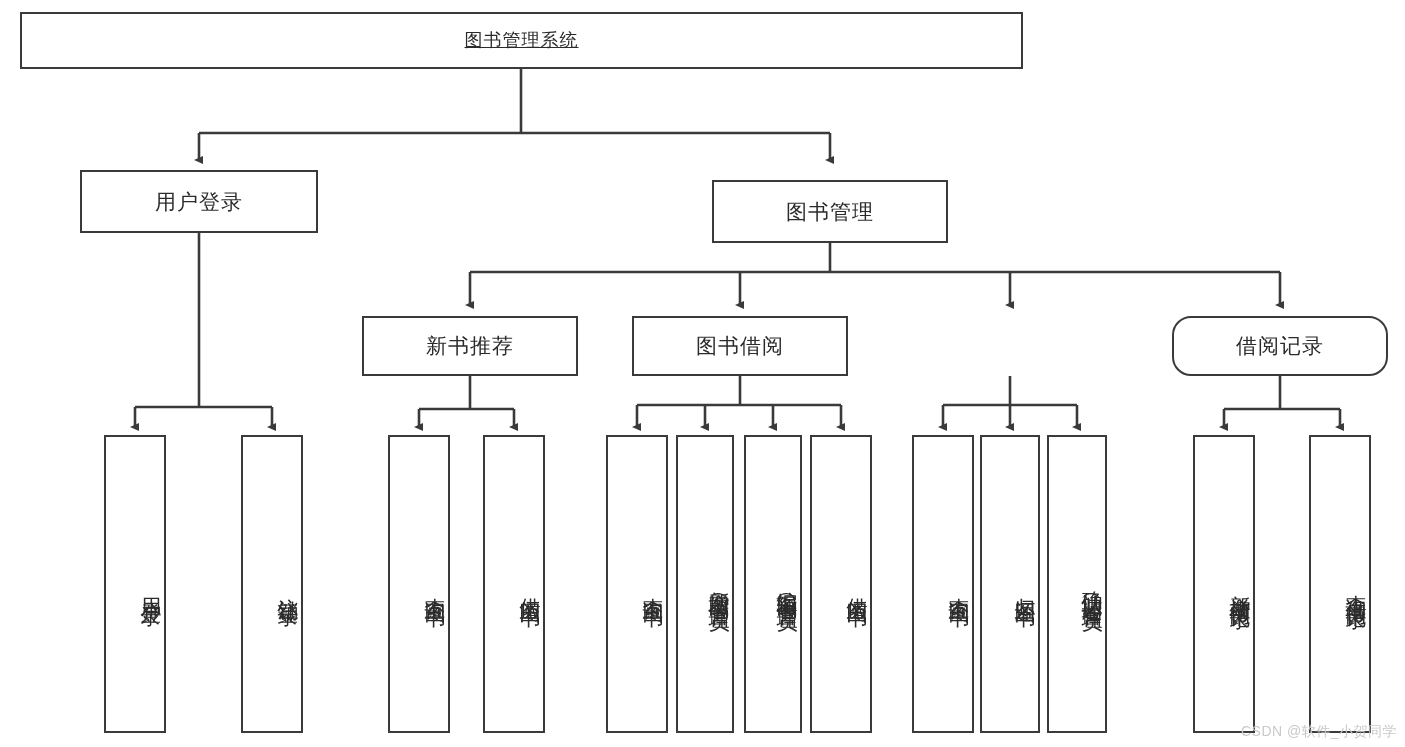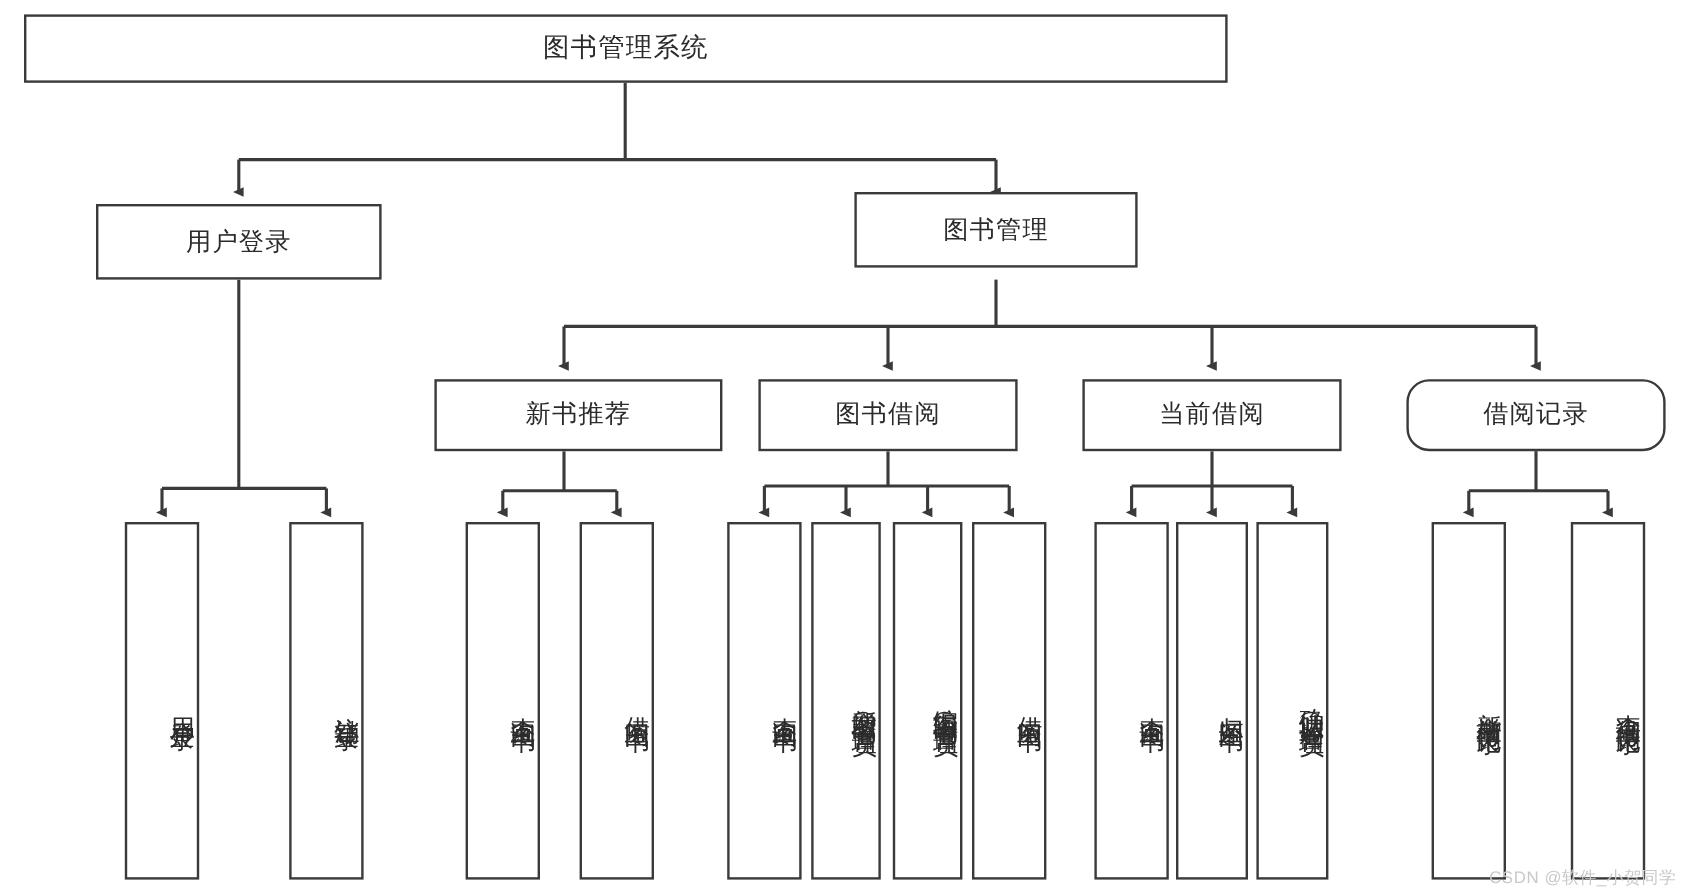--- a/index.html
+++ b/index.html
@@ -44,21 +44,22 @@
     writing-mode: vertical-rl;
     text-orientation: upright;
     font-size: 21px;
     line-height: 1.25;
     letter-spacing: 3px;
     padding-top: 6px;
     align-items: flex-start;
     justify-content: center;
   }
   .node.root {
-    font-size: 22px;
+    font-size: 18px;
+    text-decoration: underline;
   }
   .watermark {
     position: absolute;
     right: 8px;
     bottom: 6px;
     font-size: 14px;
     color: #c9c9c9;
     letter-spacing: 0.5px;
     white-space: nowrap;
     pointer-events: none;
@@ -116,27 +117,26 @@
       <path d="M1224,409 L1340,409"></path>
       <path d="M1224,409 L1224,427" marker-end="url(#arrow)"></path>
       <path d="M1340,409 L1340,427" marker-end="url(#arrow)"></path>
     </g>
   </svg>
 
   <div class="node horiz root" style="left:20px; top:12px; width:1003px; height:57px;">图书管理系统</div>
 
   <div class="node horiz" style="left:80px; top:170px; width:238px; height:63px;">用户登录</div>
 
-  <div class="node horiz" style="left:712px; top:160px; width:236px; height:63px;">图书管理</div>
+  <div class="node horiz" style="left:712px; top:180px; width:236px; height:63px;">图书管理</div>
 
-  <div class="node horiz" style="left:362px; top:316px; width:240px; height:60px;">新书推荐</div>
+  <div class="node horiz" style="left:362px; top:316px; width:216px; height:60px;">新书推荐</div>
 
   <div class="node horiz" style="left:632px; top:316px; width:216px; height:60px;">图书借阅</div>
 
-  <div class="node horiz" style="left:902px; top:316px; width:216px; height:60px;">当前借阅</div>
 
   <div class="node horiz" style="left:1172px; top:316px; width:216px; height:60px;border-radius:19px;">借阅记录</div>
 
   <div class="node vert" style="left:104px; top:435px; width:62px; height:298px;">用户登录</div>
 
   <div class="node vert" style="left:241px; top:435px; width:62px; height:298px;">注销登录</div>
 
   <div class="node vert" style="left:388px; top:435px; width:62px; height:298px;">查询图书</div>
 
   <div class="node vert" style="left:483px; top:435px; width:62px; height:298px;">借阅图书</div>

